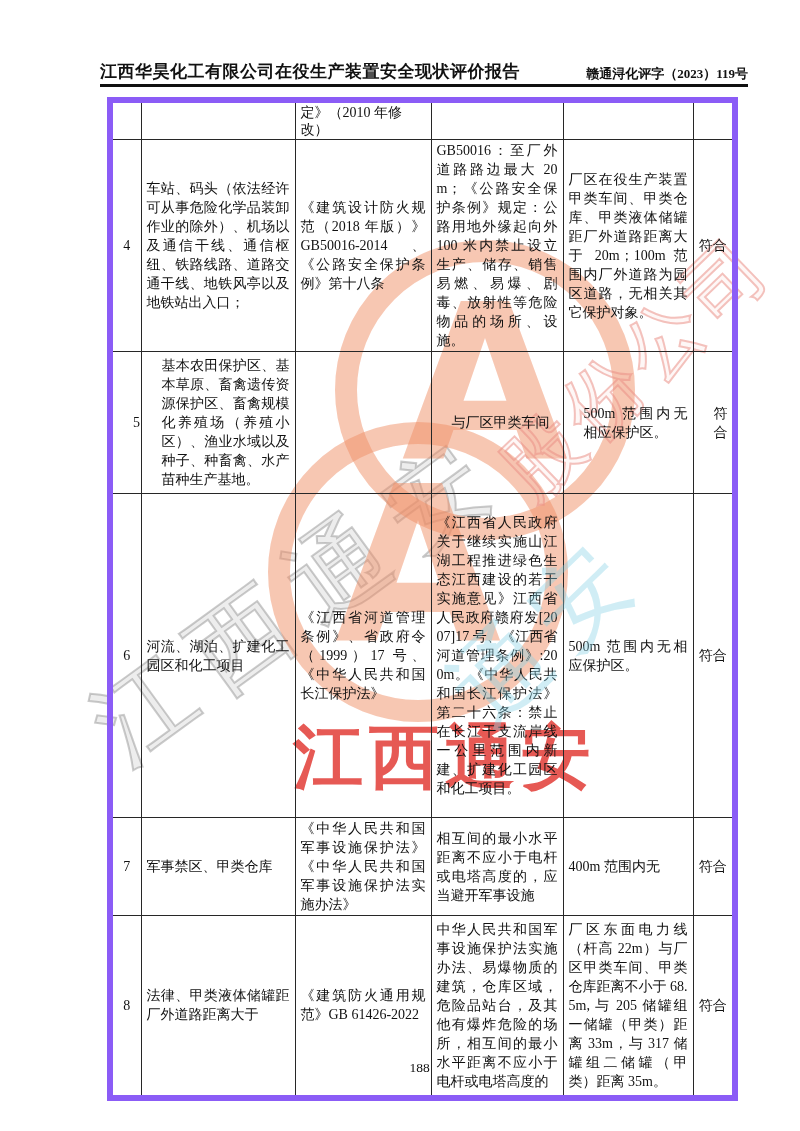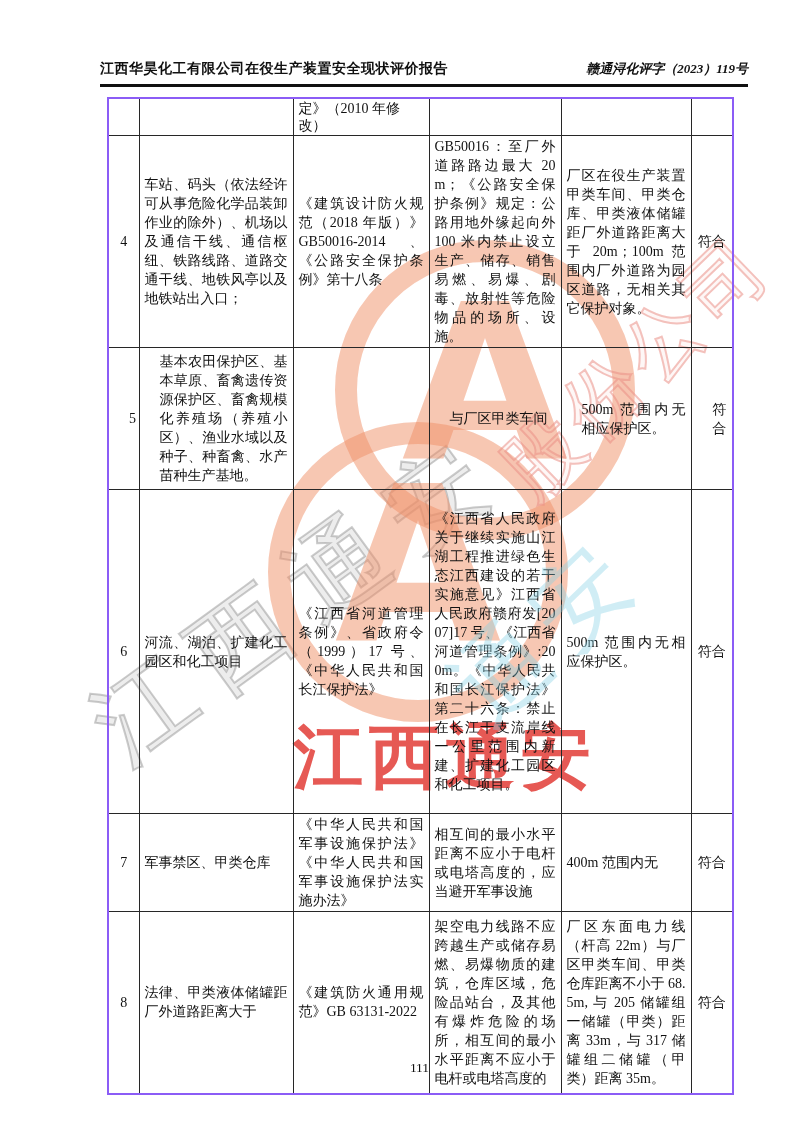--- a/index.html
+++ b/index.html
@@ -49,36 +49,36 @@
     left:468px; top:660px; font-size:95px; letter-spacing:14px;
     transform:rotate(-44deg); transform-origin:0 50%;
     color:var(--wm-cyan,#86d2e6); opacity:.38;
   }
 
   
   .content { position:absolute; inset:0; z-index:1; }
 
   .hdr { position:absolute; left:100px; width:648px; top:60px;
          display:flex; justify-content:space-between; align-items:flex-end; }
-  .hdr-left  { font-weight:bold; font-size:14px; letter-spacing:.5px; }
-  .hdr-right { font-weight:bold; font-size:13px;font-style:italic; }
+  .hdr-left  { font-weight:bold; font-size:17px; letter-spacing:.5px; }
+  .hdr-right { font-weight:bold; font-size:13px; }
   .hdr-rule  { position:absolute; left:100px; width:648px; top:84px;
                height:3px; background:#101010; }
 
   table.doc {
     position:absolute; left:107px; top:97px; width:625px;
     border-collapse:collapse; table-layout:fixed;
     background:transparent;
   }
   table.doc td {
     border:1px solid #272727; padding:1px 5px;
     font-size:14px; line-height:19px; vertical-align:middle;
     overflow:hidden; word-break:break-all;
   }
-  table.doc { border:2px solid #8b5cf6; }
+  table.doc { border:6px solid #8b5cf6; }
   td.just  { text-align:justify; text-justify:inter-ideograph; }
   td.cent  { text-align:center; }
   tr.rc td { height:20px; line-height:17px; }
   tr.r4 td { height:198px;margin-left:12px; }
   tr.r5 td { height:142px;padding-left:20px; }
   tr.r6 td { height:324px; }
   tr.r7 td { height:82px; }
   tr.r8 td { height:182px; }
 
   .page-number { position:absolute; left:107px; width:625px; top:1060px;
@@ -160,28 +160,28 @@
           <td class="just">军事禁区、甲类仓库</td>
           <td class="just">《中华人民共和国军事设施保护法》《中华人民共和国军事设施保护法实施办法》</td>
           <td class="just">相互间的最小水平距离不应小于电杆或电塔高度的，应当避开军事设施</td>
           <td class="just">400m 范围内无</td>
           <td class="cent">符合</td>
         </tr>
 
         <tr class="r8">
           <td class="cent">8</td>
           <td class="just">法律、甲类液体储罐距厂外道路距离大于</td>
-          <td class="just">《建筑防火通用规范》GB 63131-2022</td>
-          <td class="just">架空电力线路不应跨越生产或储存易燃、易爆物质的建筑，仓库区域，危险品站台，及其他有爆炸危险的场所，相互间的最小水平距离不应小于电杆或电塔高度的</td>
+          <td class="just">《建筑防火通用规范》GB 61426-2022</td>
+          <td class="just">中华人民共和国军事设施保护法实施办法、易爆物质的建筑，仓库区域，危险品站台，及其他有爆炸危险的场所，相互间的最小水平距离不应小于电杆或电塔高度的</td>
           <td class="just">厂区东面电力线（杆高 22m）与厂区甲类车间、甲类仓库距离不小于 68.5m, 与 205 储罐组一储罐（甲类）距离 33m，与 317 储罐组二储罐（甲类）距离 35m。</td>
           <td class="cent">符合</td>
         </tr>
       </tbody>
     </table>
 
-    <div class="page-number">111</div>
+    <div class="page-number">188</div>
   </div>
 
   <div class="wm-front">
     <div class="wm-text wm-cyan">通安</div>
   </div>
 
 </div>
 
 </body></html>

